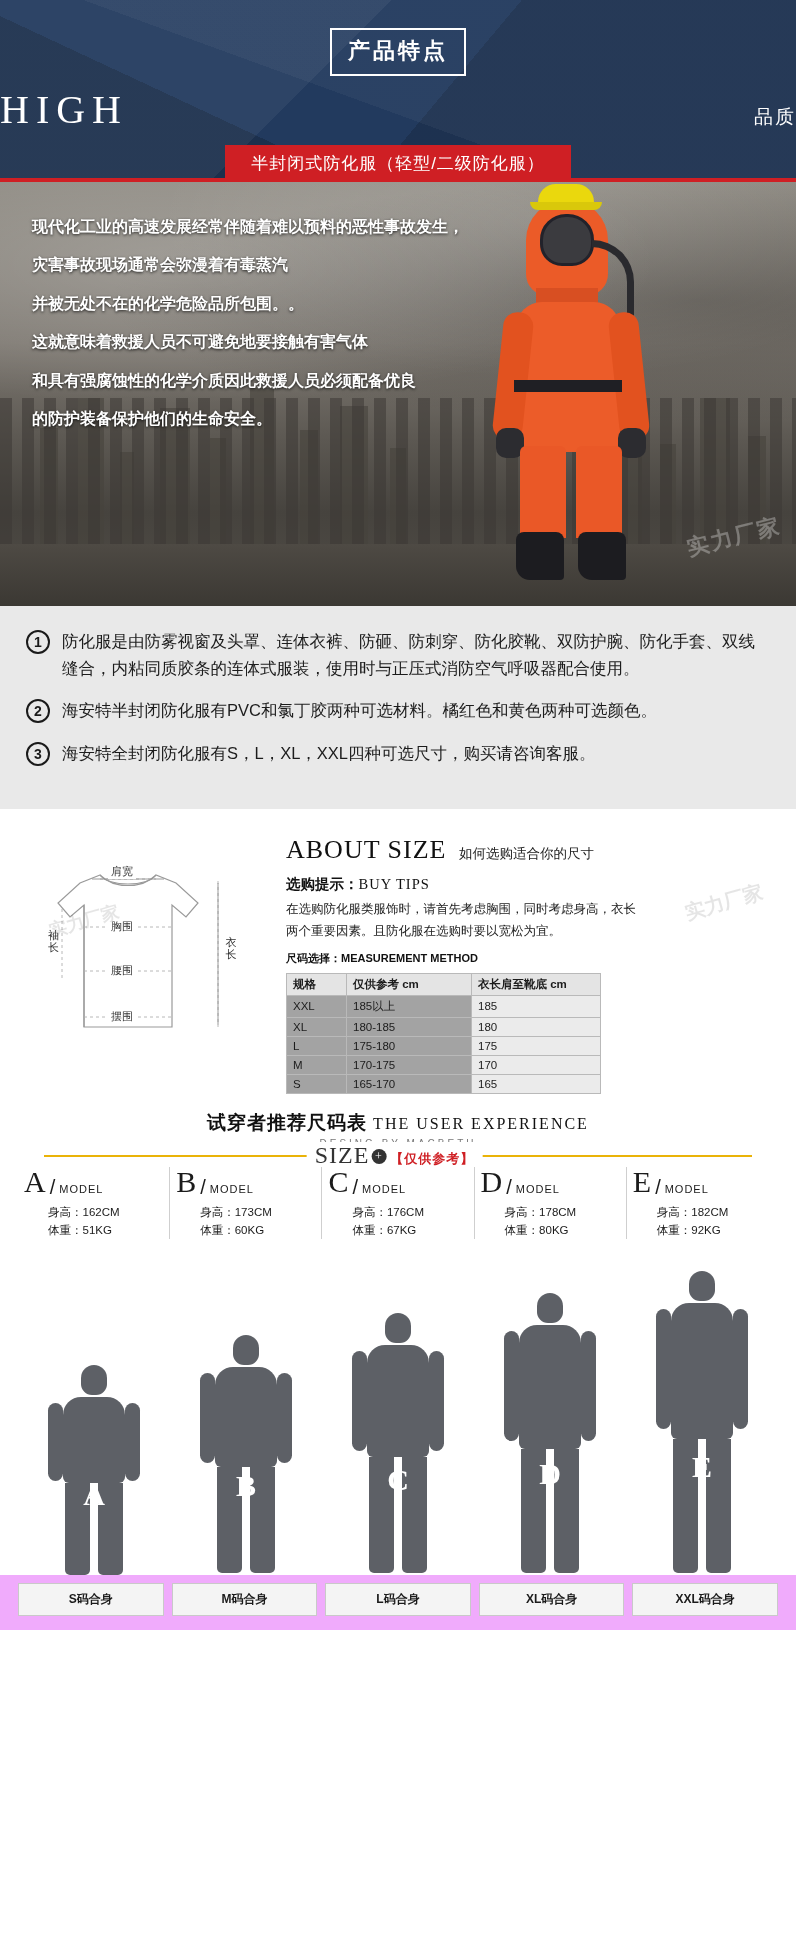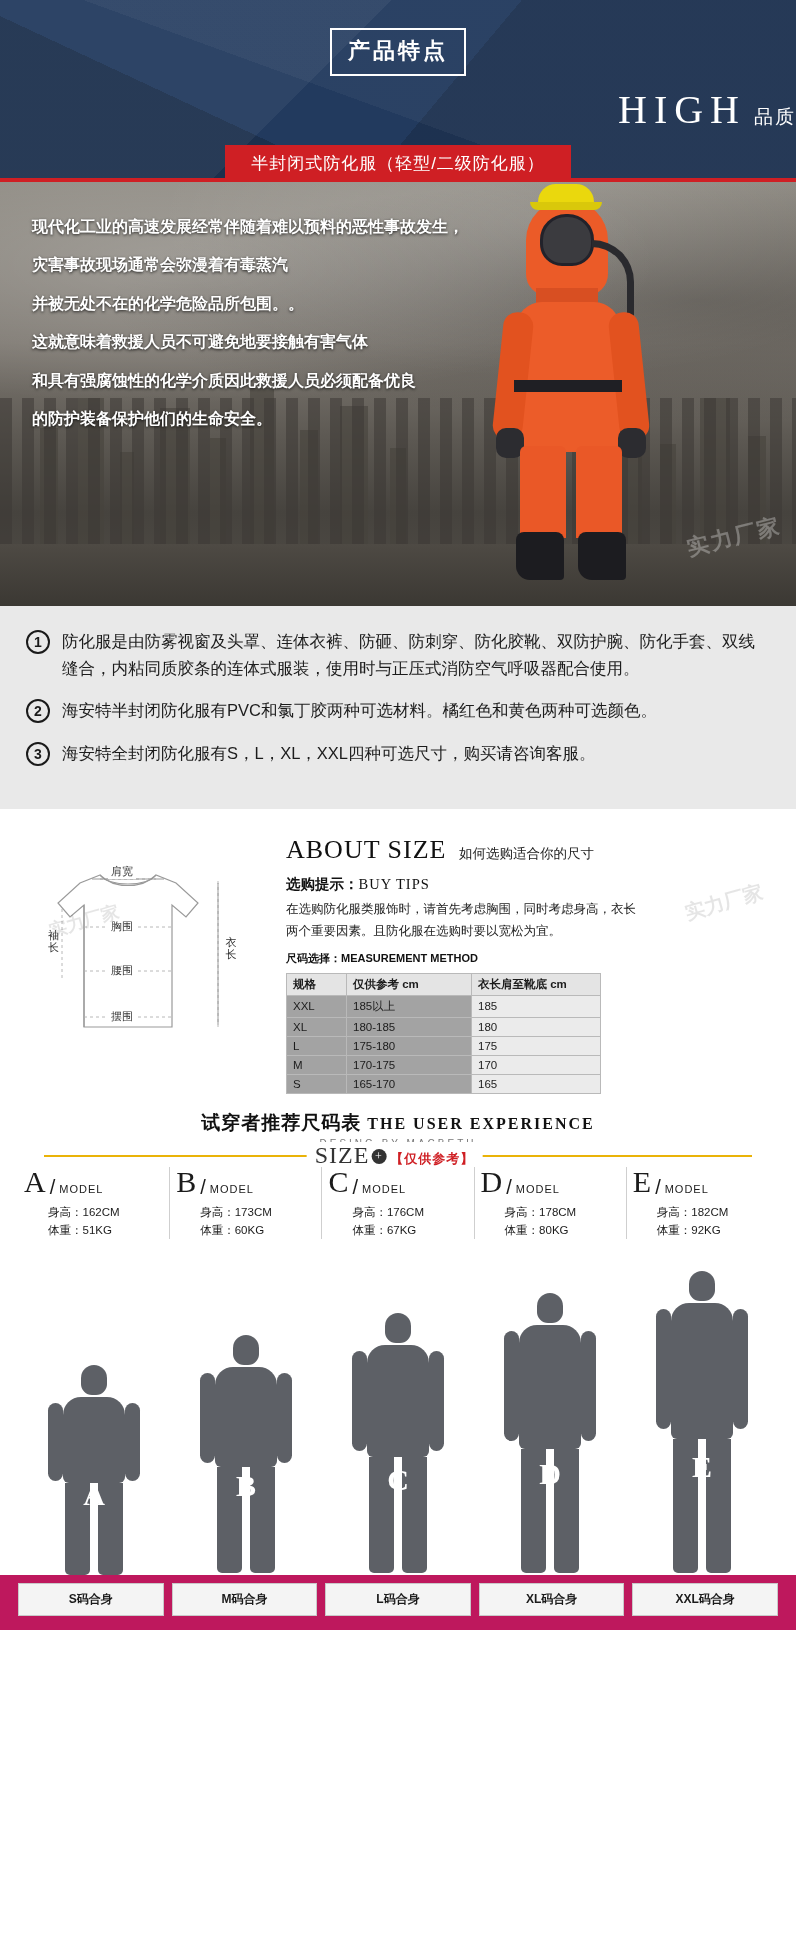--- a/index.html
+++ b/index.html
@@ -53,21 +53,21 @@
     font-size: 22px;
     letter-spacing: 3px;
     padding: 6px 16px 8px;
     font-weight: bold;
   }
   .hdr-high-wrap {
     margin-top: 10px;
     color: #ffffff;
     display: flex;
     align-items: baseline;
-    justify-content: flex-end;
+    justify-content: space-between;
     gap: 8px;
   }
   .hdr-high {
     font-size: 40px;
     letter-spacing: 7px;
     font-family: "Liberation Serif", serif;
     font-weight: normal;
   }
   .hdr-quality {
     font-size: 19px;
@@ -376,21 +376,21 @@
     padding: 0 22px;
   }
   .ue-title {
     font-size: 19px;
     font-weight: bold;
     color: #111;
     letter-spacing: 1px;
   }
   .ue-title .en {
     font-family: "Liberation Serif", serif;
-    font-weight: bold;
+    font-weight: normal;
     font-size: 16px;
     letter-spacing: 2px;
     margin-left: 6px;
   }
   .ue-sub {
     margin-top: 2px;
     font-size: 10px;
     letter-spacing: 3px;
     color: #777;
   }
@@ -536,21 +536,21 @@
     color: #ffffff;
     font-family: "Liberation Serif", serif;
     font-size: 30px;
     font-weight: bold;
   }
 
   .fit-row {
     display: flex;
     padding: 8px 18px 14px 18px;
     gap: 8px;
-    background: #be185d;
+    background: #f0abfc;
   }
   .fit-cell {
     flex: 1 1 0;
     border: 1px solid #c9c9c9;
     background: #f4f4f4;
     text-align: center;
     font-size: 12px;
     padding: 7px 0;
     color: #1b1b1b;
     font-weight: bold;

